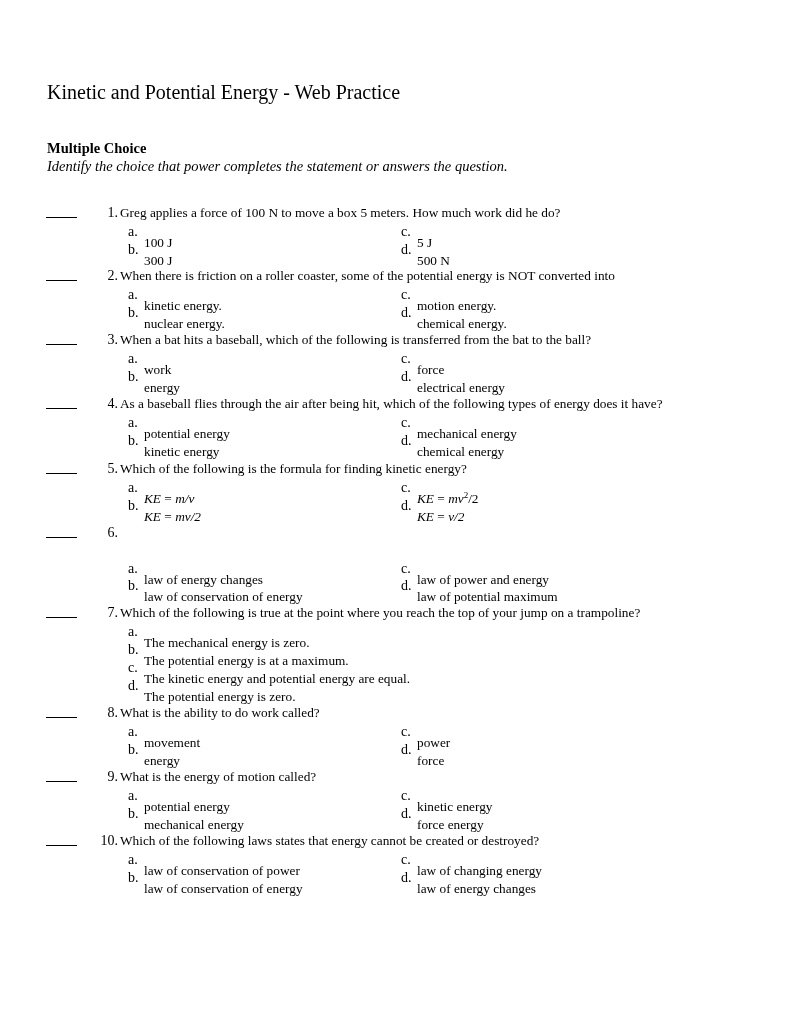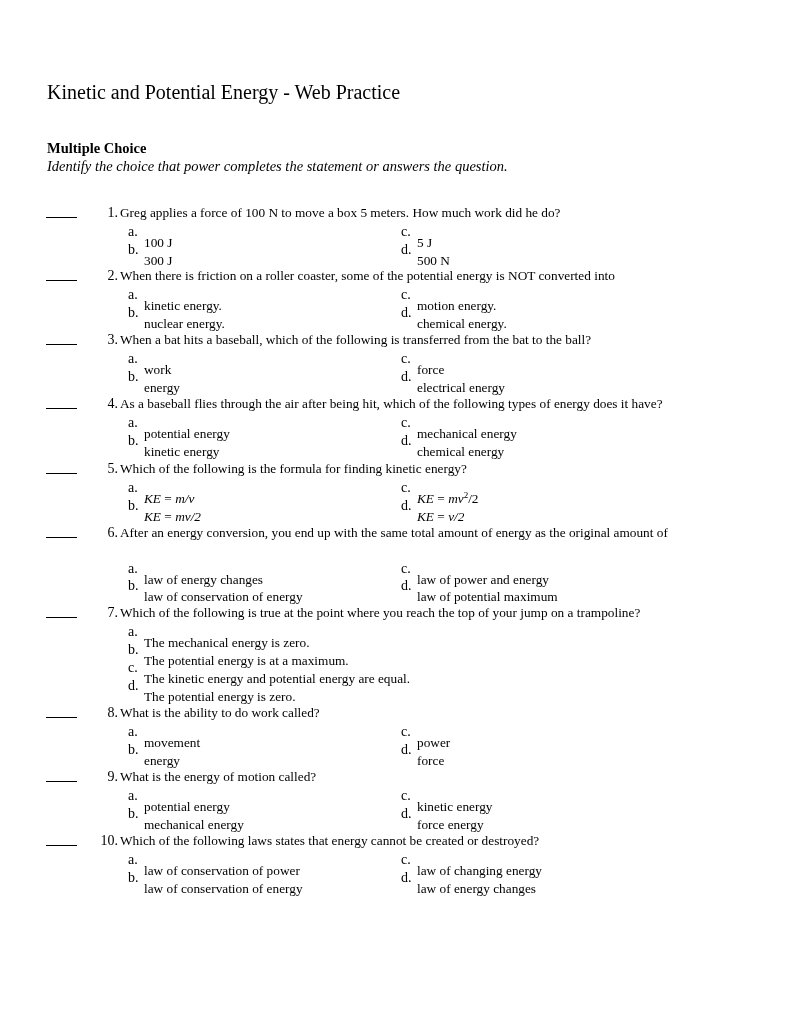--- a/index.html
+++ b/index.html
@@ -133,21 +133,20 @@
     <div class="opt" style="left:401px;top:36px">
         <span class="letter">d.</span>
         <span class="otext"><span class="it">KE</span><span style="white-space:pre"> = </span><span class="it">v/2</span></span>
       </div>
   </div>
 
   <div class="q" style="top:524px">
     <div class="blank"></div>
     <div class="qnum">6.</div>
     <div class="qtext" style="white-space:nowrap">
-        <div>After an energy conversion, you end up with the same total amount of energy as the original amount of</div>
       </div>
     <div class="opt" style="left:128px;top:35px">
         <span class="letter">a.</span>
         <span class="otext">law of energy changes</span>
       </div>
     <div class="opt" style="left:128px;top:52px">
         <span class="letter">b.</span>
         <span class="otext">law of conservation of energy</span>
       </div>
     <div class="opt" style="left:401px;top:35px">

